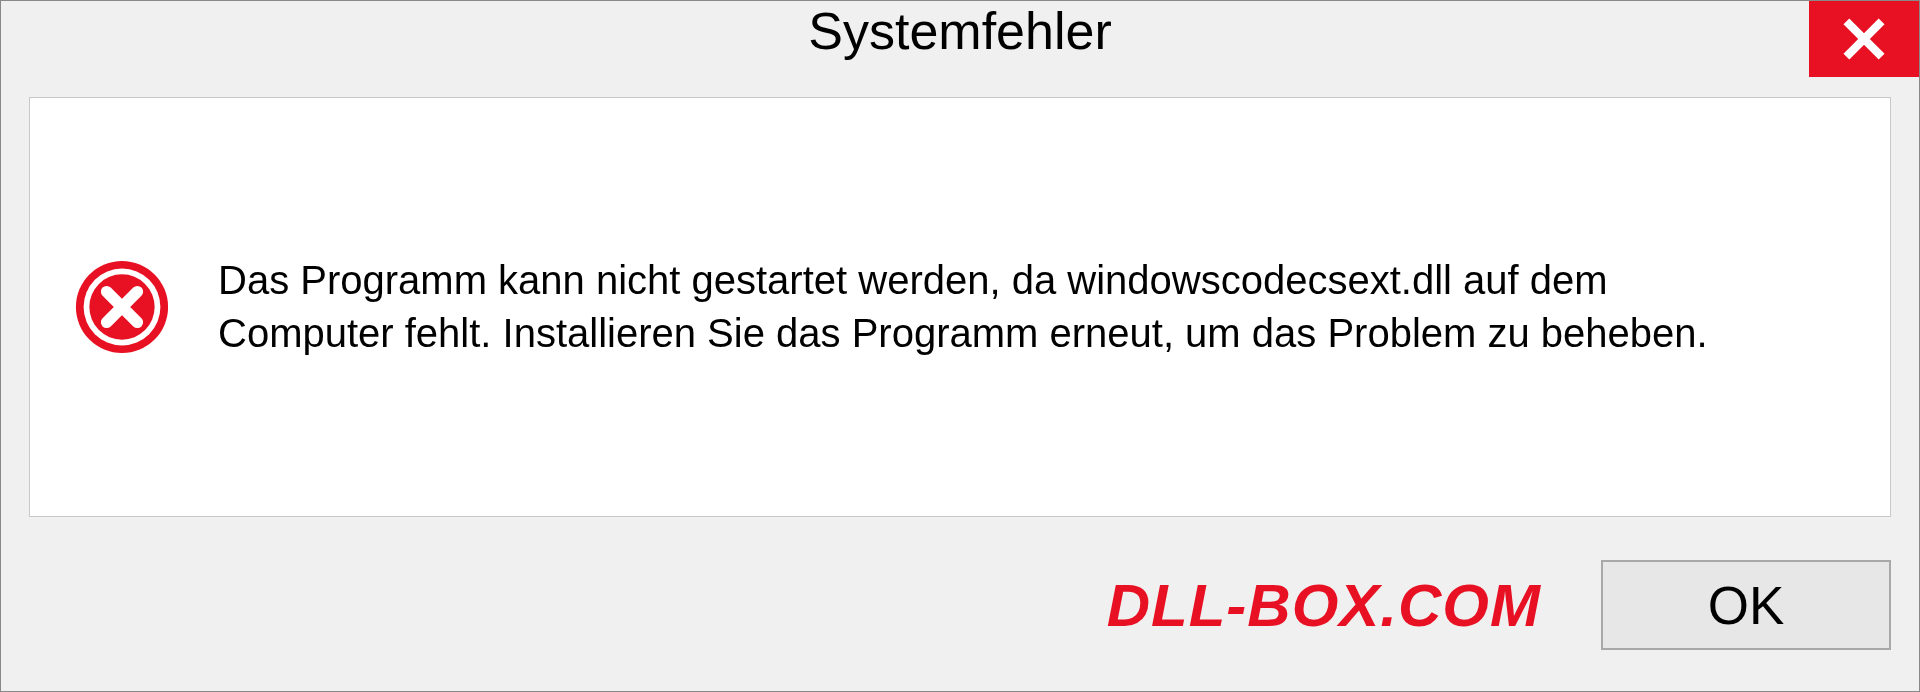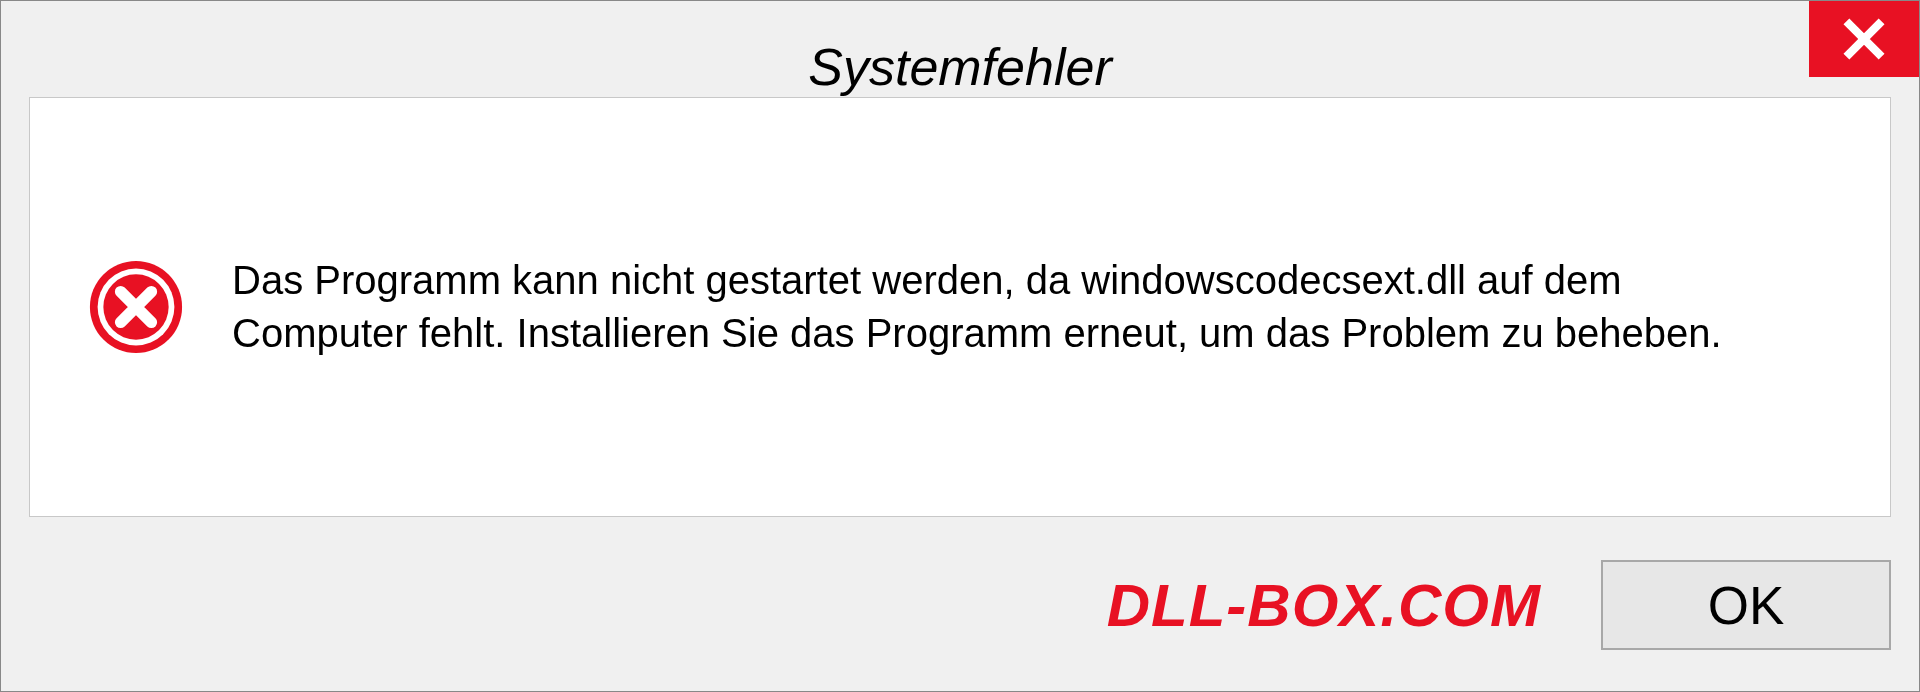--- a/index.html
+++ b/index.html
@@ -19,25 +19,24 @@
       height: 100%;
       background: #f0f0f0;
       border: 1px solid #888;
       display: flex;
       flex-direction: column;
       position: relative;
     }
     .titlebar {
       height: 96px;
       display: flex;
-      align-items: flex-end;
+      align-items: flex-start;
       justify-content: center;
       position: relative;
       background: #f0f0f0;
-      font-style: italic;
     }
     .title {
       font-size: 52px;
       font-weight: 400;
       color: #000;
     }
     .close-btn {
       position: absolute;
       right: 0;
       top: 0;
@@ -53,21 +52,21 @@
       width: 44px;
       height: 44px;
     }
     .content-area {
       margin: 0 28px 34px 28px;
       background: #ffffff;
       border: 1px solid #c8c8c8;
       flex: 1;
       display: flex;
       align-items: center;
-      padding: 40px 58px;
+      padding: 40px 44px;
     }
     .error-icon {
       flex-shrink: 0;
       width: 96px;
       height: 96px;
       margin-right: 48px;
     }
     .message {
       font-size: 40px;
       line-height: 1.32;

